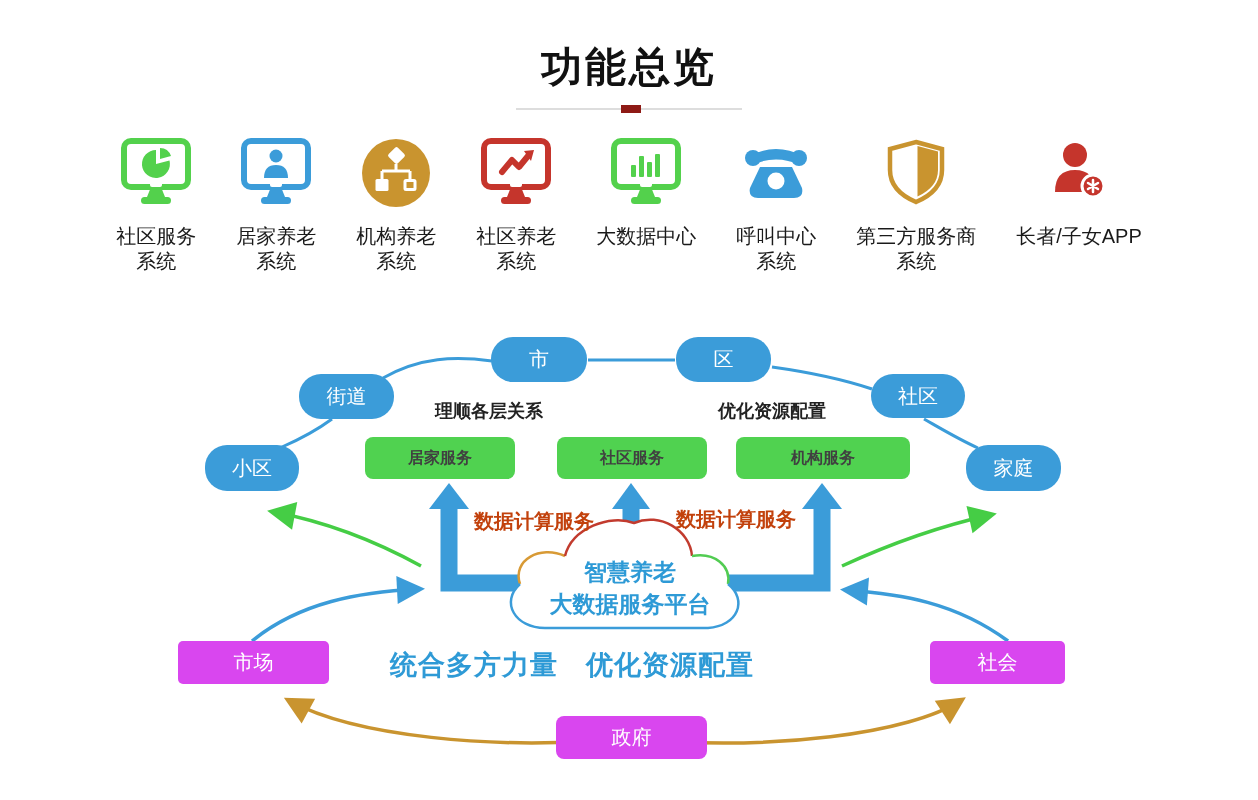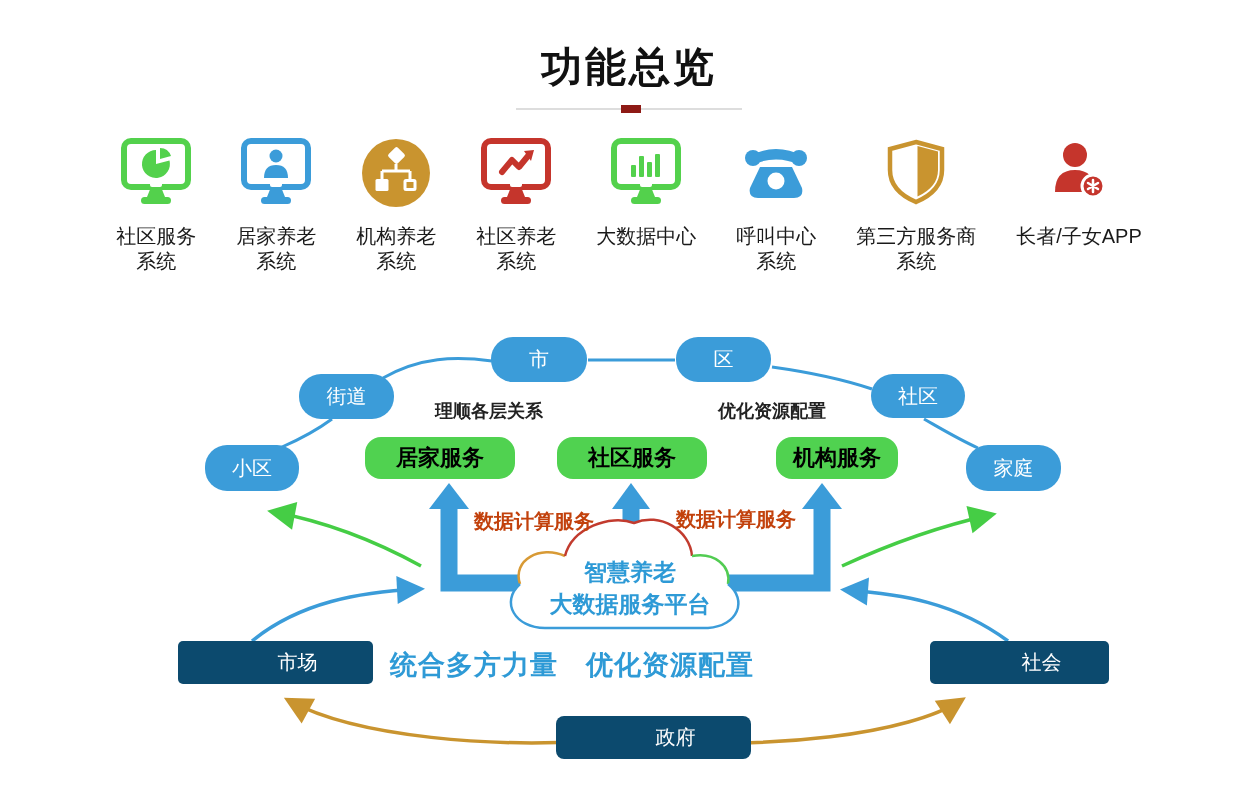--- a/index.html
+++ b/index.html
@@ -19,24 +19,24 @@
   .icon-item{display:flex;flex-direction:column;align-items:center;}
   .icon-box{width:76px;height:76px;display:flex;align-items:center;justify-content:center;}
   .icon-label{margin-top:12px;font-size:20px;line-height:25px;color:#1a1a1a;
               text-align:center;white-space:pre-line;}
 
   
   .overlay{position:absolute;left:0;top:0;width:1258px;height:800px;}
 
   .bubble{position:absolute;background:#3b9cd9;color:#fff;font-size:20px;
           display:flex;align-items:center;justify-content:center;border-radius:22px;}
-  .service{position:absolute;background:#50d250;color:#000000;font-size:22px;font-weight:bold;
-           display:flex;align-items:center;justify-content:center;border-radius:16px;}
-  .bbox{position:absolute;background:#0c4a6e;color:#fff;font-size:20px;
-        display:flex;align-items:center;justify-content:center;border-radius:5px;padding-left:44px;}
+  .service{position:absolute;background:#50d250;color:#404040;font-size:16px;font-weight:bold;
+           display:flex;align-items:center;justify-content:center;border-radius:8px;}
+  .bbox{position:absolute;background:#d946ef;color:#fff;font-size:20px;
+        display:flex;align-items:center;justify-content:center;border-radius:5px;}
   .note{position:absolute;font-size:18px;font-weight:bold;color:#222;text-align:center;}
   .bluenote{position:absolute;font-size:20px;font-weight:bold;color:#c2410c;text-align:center;}
   .cloud-text{position:absolute;left:515px;top:556px;width:230px;text-align:center;
               color:#2e9ad6;font-weight:bold;font-size:23px;line-height:32px;}
   .slogan{position:absolute;left:390px;top:647px;width:480px;
           color:#2e9ad6;font-weight:bold;font-size:27px;letter-spacing:1px;}
 </style>
 </head>
 <body>
 
@@ -232,21 +232,21 @@
 
   <div class="note" style="left:400px;top:399px;width:178px;">理顺各层关系</div>
   <div class="note" style="left:683px;top:399px;width:178px;">优化资源配置</div>
 
   <div class="service" style="left:365px;top:437px;width:150px;height:42px;">
       <span>居家服务</span>
     </div>
   <div class="service" style="left:557px;top:437px;width:150px;height:42px;">
       <span>社区服务</span>
     </div>
-  <div class="service" style="left:776px;top:437px;width:122px;height:42px;justify-content:center;">
+  <div class="service" style="left:736px;top:437px;width:174px;height:42px;justify-content:center;">
       <span>机构服务</span>
     </div>
 
   <div class="bluenote" style="left:452px;top:508px;width:164px;">数据计算服务</div>
   <div class="bluenote" style="left:654px;top:506px;width:164px;">数据计算服务</div>
 
   <div class="cloud-text">
     <div>智慧养老</div>
     <div>大数据服务平台</div>
   </div>

